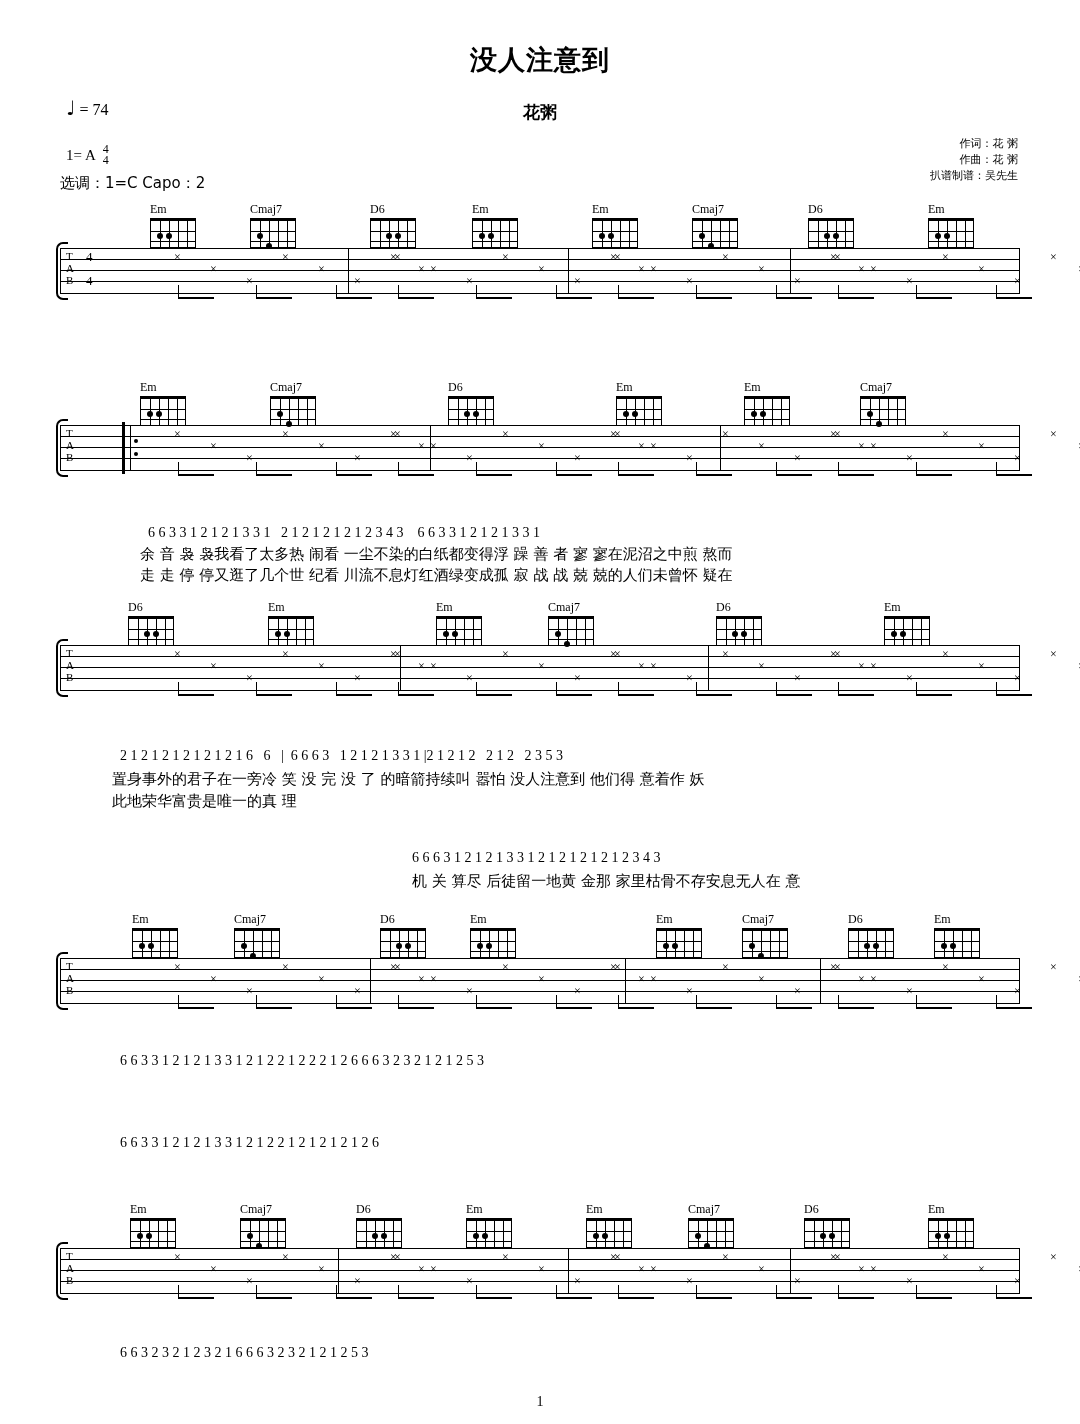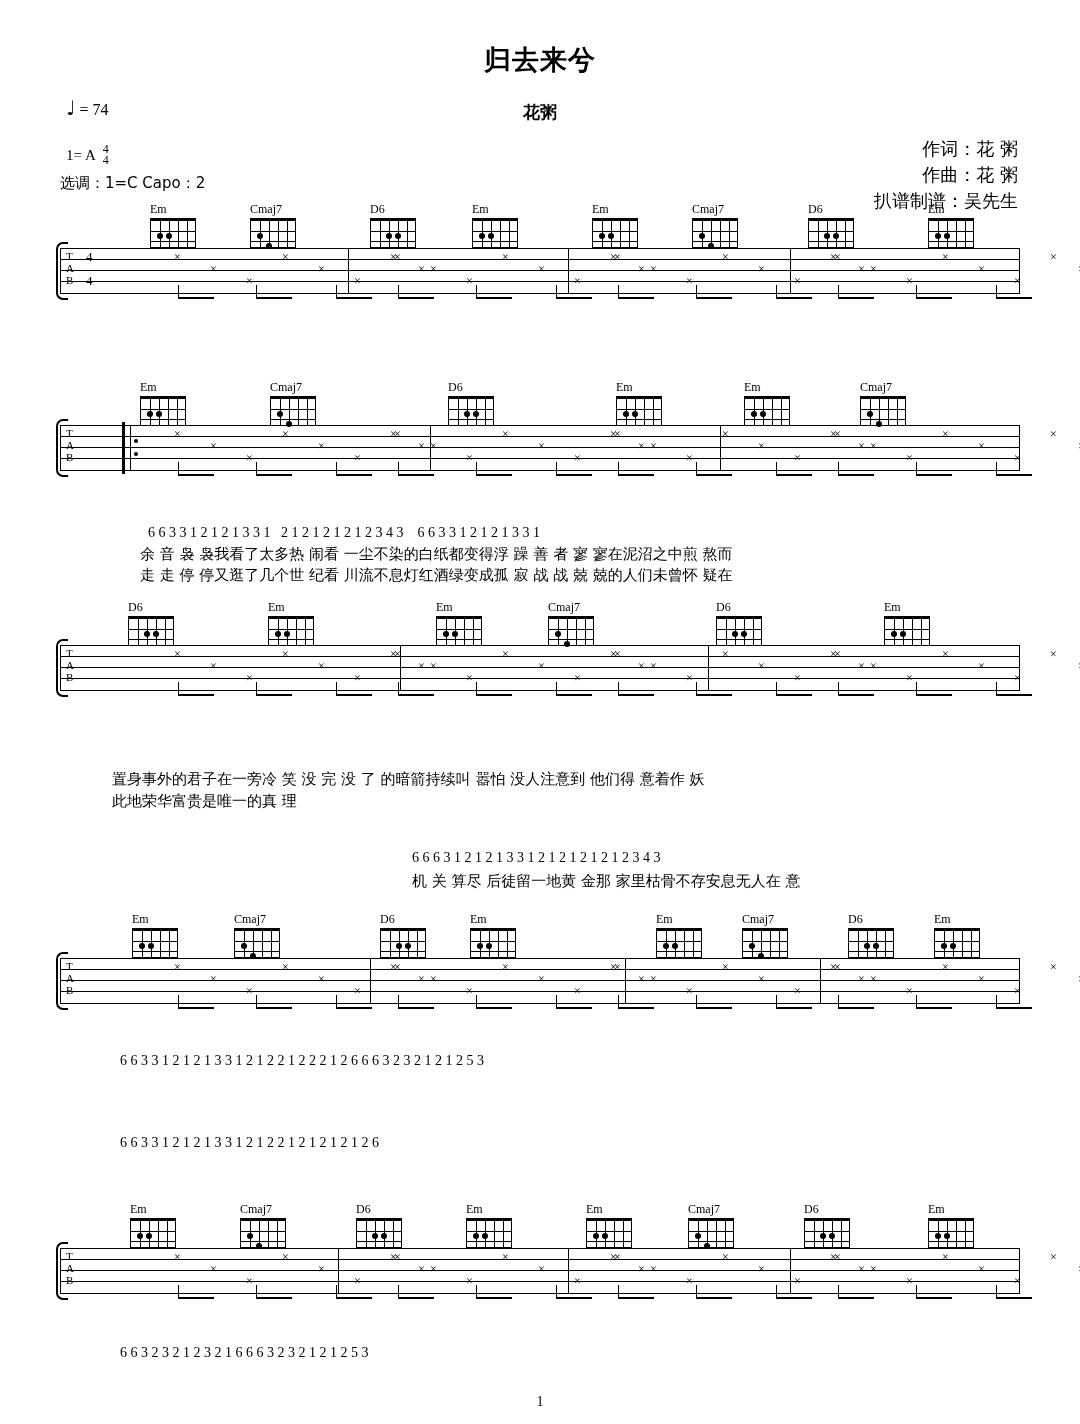--- a/index.html
+++ b/index.html
@@ -73,21 +73,21 @@
     top: 174px;
     left: 60px;
     font-size: 15px;
     font-family: "DejaVu Sans", sans-serif;
   }
   .credits {
     position: absolute;
     top: 136px;
     right: 62px;
     text-align: right;
-    font-size: 18px;
+    font-size: 11px;
     font-family: "DejaVu Sans", sans-serif;
     line-height: 1.45;
   }
   
   .chordbox {
     position: absolute;
     width: 54px;
   }
   .chordbox .cname {
     font-size: 12px;
@@ -217,21 +217,21 @@
     width: 27px;
     text-align: center;
     position: relative;
   }
 </style>
 </head>
 <body>
 
 <div class="sheet">
 
-  <div class="title">归去来兮</div>
+  <div class="title">没人注意到</div>
   <div class="artist">花粥</div>
 
   <div class="tempo">
     <span class="note">♩</span>
     <span>= 74</span>
   </div>
 
   <div class="keyline">
     <span>1= A</span>
     <span class="frac"><span>4</span><span>4</span></span>
@@ -466,20 +466,21 @@
         <div class="tabmark" style="left: 990px; top: 2px;">×</div>
         <div class="tabmark" style="left: 1018px; top: 14px;">×</div>
         <div class="stem" style="left: 778px; top: 36px; height: 14px;"></div>
         <div class="stem" style="left: 856px; top: 36px; height: 14px;"></div>
         <div class="stem" style="left: 936px; top: 36px; height: 14px;"></div>
         <div class="beam" style="left: 778px; top: 48px; width: 36px;"></div>
         <div class="beam" style="left: 856px; top: 48px; width: 36px;"></div>
         <div class="beam" style="left: 936px; top: 48px; width: 36px;"></div>
       </div>
   </div>
+  <div class="numrow" style="top:748px;left:120px;">2 1 2 1  2 1 2 1  2 1 2 1 6&nbsp;&nbsp; 6&nbsp;&nbsp;&nbsp;|&nbsp;&nbsp;6  6  6 3&nbsp;&nbsp; 1 2 1 2 1 3  3 1&nbsp;|2 1 2 1 2&nbsp;&nbsp;&nbsp;2 1 2&nbsp;&nbsp;&nbsp;2 3 5  3</div>
   <div class="lyricrow" style="top:792px;left:112px;">此地荣华富贵是唯一的真  理</div>
   <div class="lyricrow" style="top:770px;left:112px;">置身事外的君子在一旁冷 笑    没 完 没 了 的暗箭持续叫 嚣怕 没人注意到   他们得   意着作 妖</div>
   <div class="numrow" style="top:850px;left:412px;">6  6  6 3   1 2 1 2 1 3  3 1 2 1 2 1 2 1 2 1 2 3 4    3</div>
   <div class="lyricrow" style="top:872px;left:412px;">机 关 算尽  后徒留一地黄 金那 家里枯骨不存安息无人在  意</div>
 
   <div id="sys4-chords"></div>
   <div class="system" style="top:958px;">
     <div class="brace"></div>
     <div class="tabstaff">
       <div class="line" style="top:10px;"></div>

